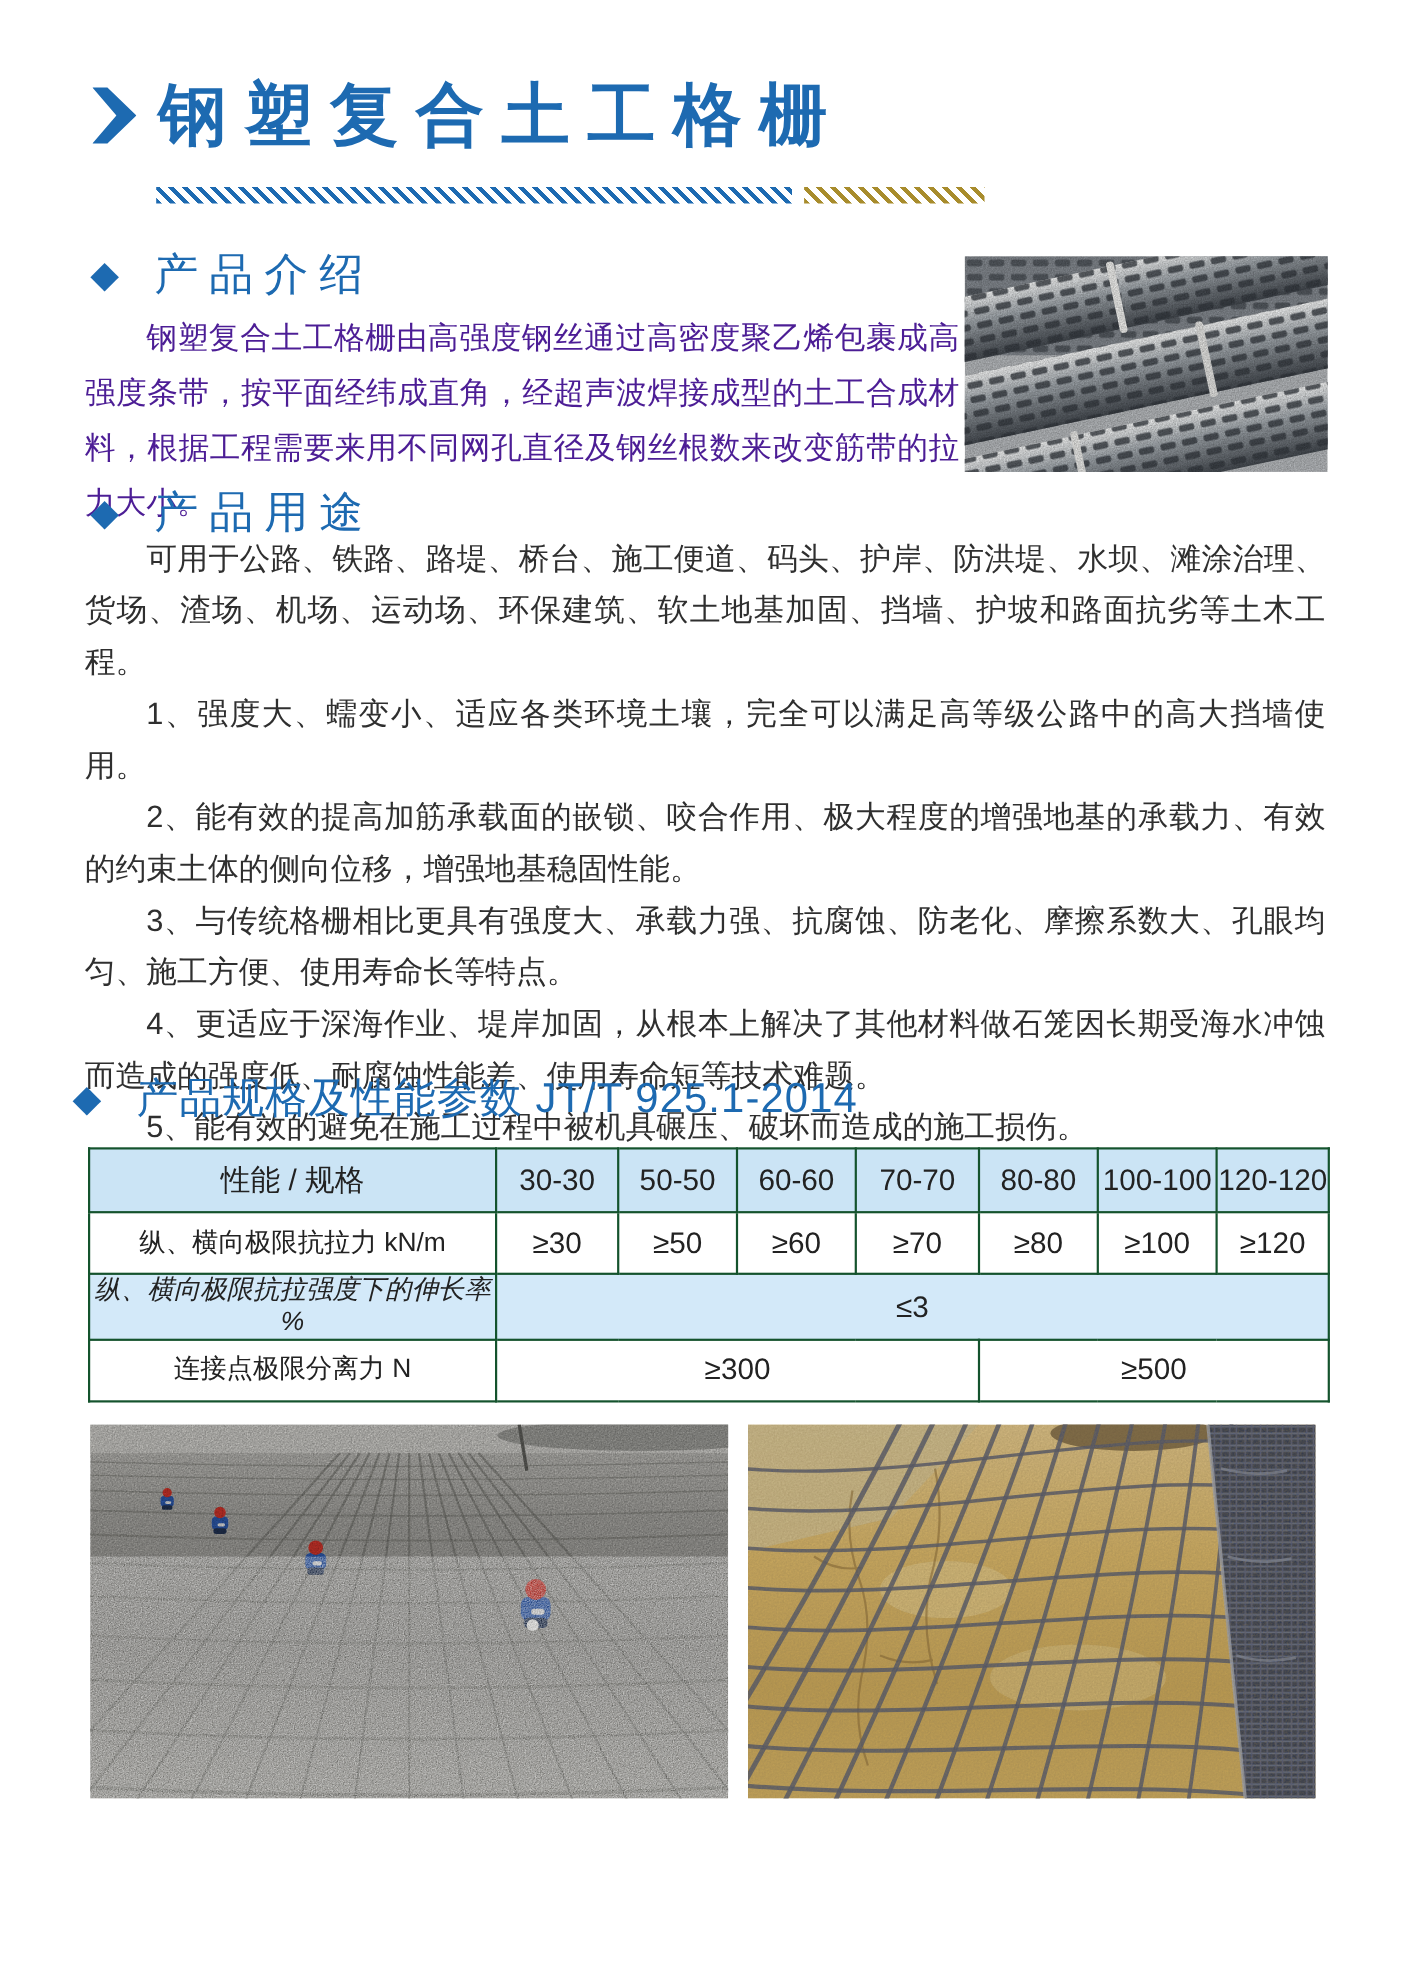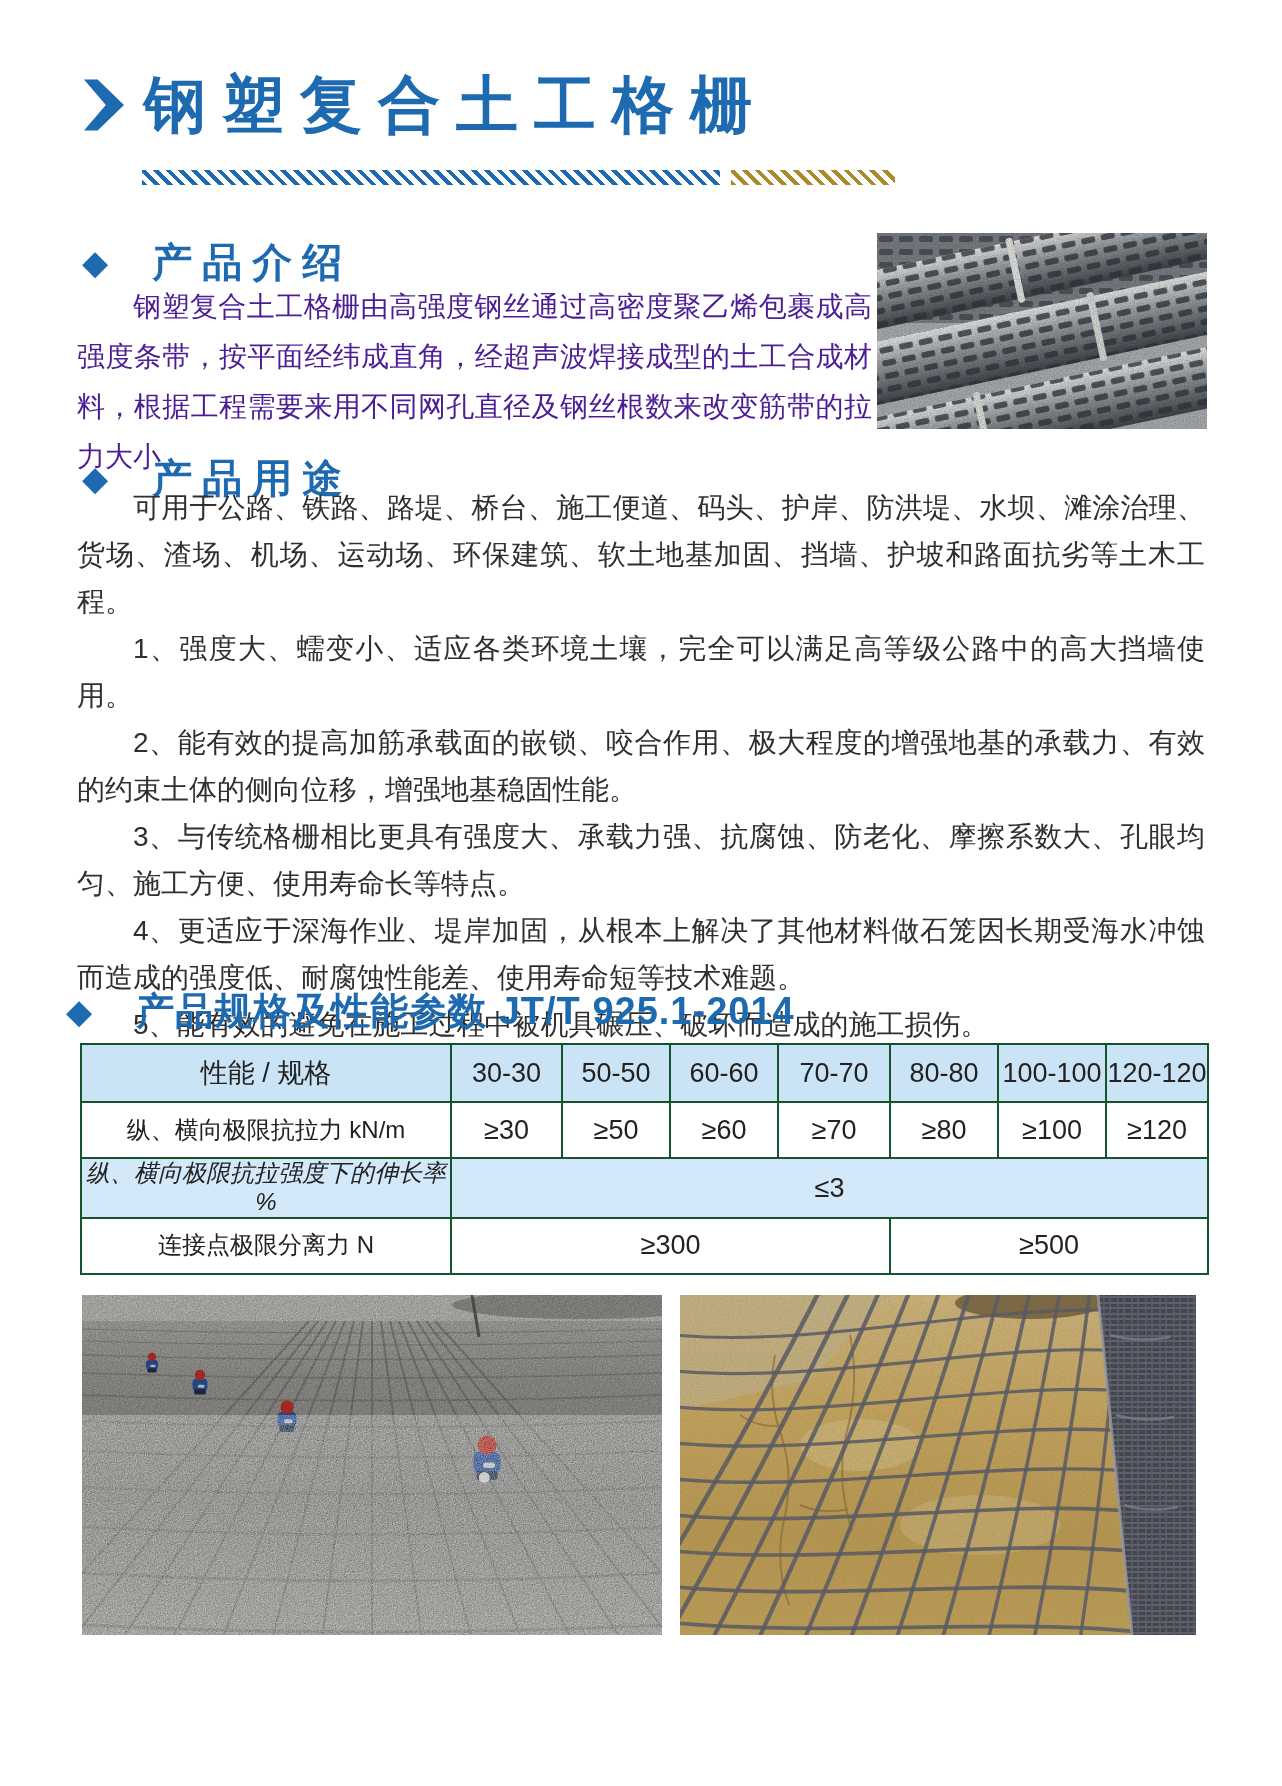--- a/index.html
+++ b/index.html
@@ -20,21 +20,21 @@
     width:578px;
     background:repeating-linear-gradient(45deg,#1d6ab1 0 4px,rgba(0,0,0,0) 4px 9px);
   }
   .stripes.gold{
     width:164px;margin-left:11px;
     background:repeating-linear-gradient(45deg,#a88c2c 0 4px,rgba(0,0,0,0) 4px 9px);
   }
   
   .sec-head{position:absolute;display:flex;align-items:center;white-space:nowrap;}
   .diamond{font-size:34px;color:#1d6ab1;margin-right:28px;line-height:1;}
-  .sec-head h2{margin:16px;font-size:40px;font-weight:bold;color:#1d6ab1;letter-spacing:10px;line-height:1;}
+  .sec-head h2{margin:4px;font-size:40px;font-weight:normal;color:#1d6ab1;letter-spacing:10px;line-height:1;}
   .sec-head.specs h2{letter-spacing:1px;font-size:38px;}
   #intro-head{left:82px;top:226px;}
   #usage-head{left:82px;top:442px;}
   #specs-head{left:66px;top:976px;}
   
   .intro-body{
     position:absolute;left:77px;top:282px;width:795px;margin:0;
     font-size:28px;line-height:50px;text-align:justify;text-indent:2em;color:#4c1d95;
   }
   .usage-body{position:absolute;left:77px;top:484px;width:1128px;}

